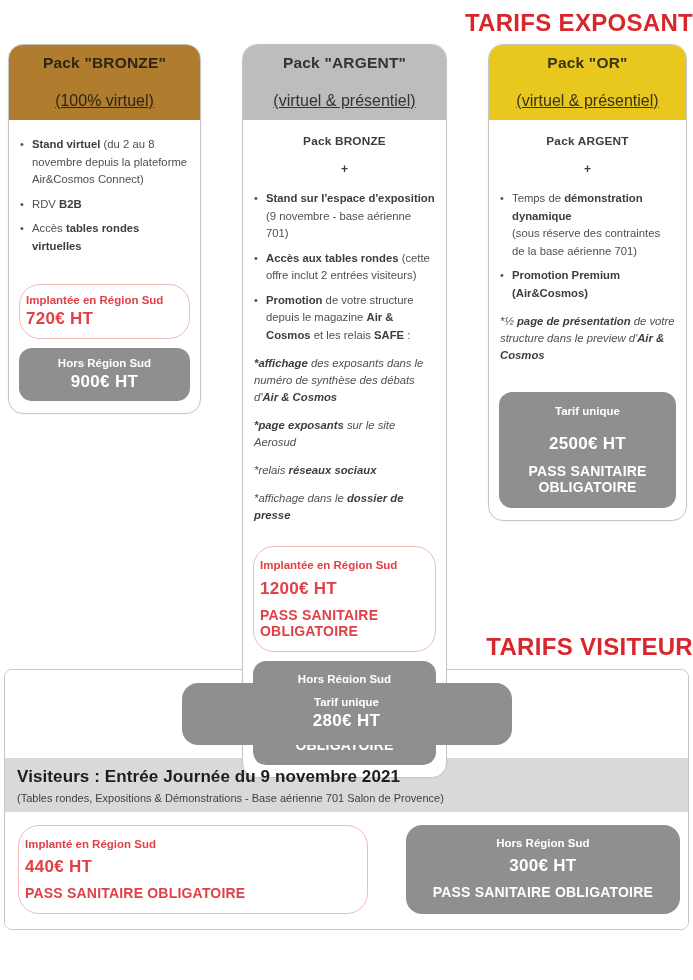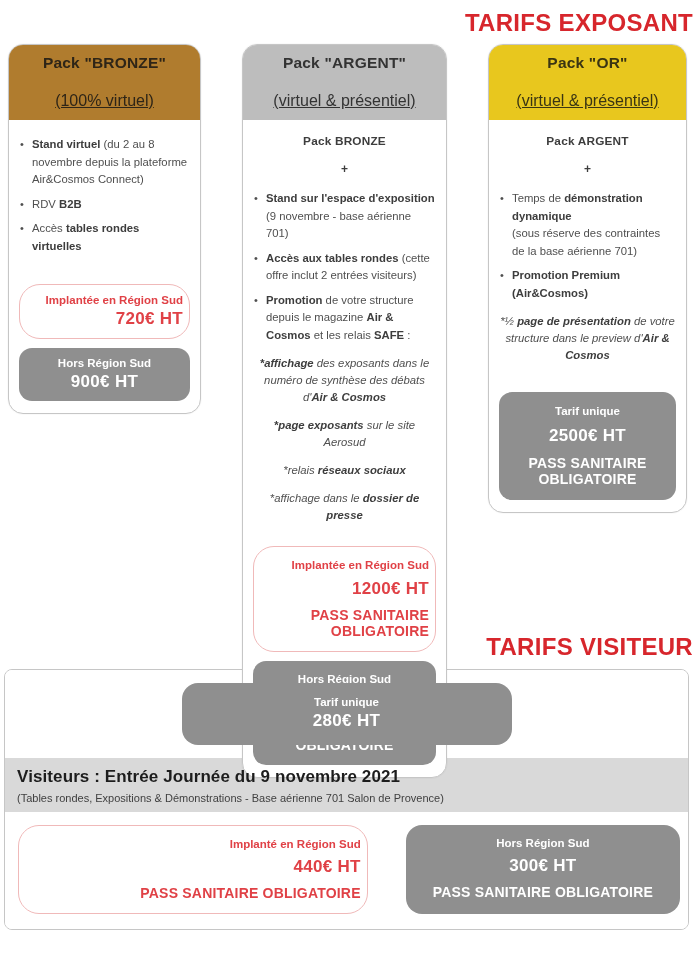--- a/index.html
+++ b/index.html
@@ -40,40 +40,40 @@
   .includes{text-align:center;font-weight:700;color:#3d3d3d;letter-spacing:.2px;font-size:11.8px;margin-top:2px;}
   .plus{text-align:center;font-weight:700;color:#3d3d3d;margin:14px 0;font-size:12px;}
   ul.features{list-style:none;margin-top:4px;}
   ul.features li{
     position:relative;padding-left:12px;margin-bottom:7px;
     line-height:1.55;white-space:pre-line;
   }
   ul.features li::before{
     content:"•";position:absolute;left:0;top:0;color:#4f4f4f;font-size:11px;
   }
-  .notes p{margin:11px 0 0;line-height:1.5;text-align:center;}
+  .notes p{margin:11px 0 0;line-height:1.5;}
   .b{font-weight:700;color:#3d3d3d;}
   .i{font-style:italic;}
   
   .price-red{
-    border:1.5px solid #f0b9b9;border-radius:21px;text-align:right;
+    border:1.5px solid #f0b9b9;border-radius:21px;text-align:left;
     color:var(--pricered,#E04146);padding:9px 6px;margin:10px 10px 9px;
   }
   .price-gray{
     background:var(--graybox,#8F8F8F);border-radius:13px;text-align:center;
     color:#fff;padding:9px 6px;margin:0 10px 12px;
   }
   .price-label{font-size:11.5px;font-weight:600;}
   .price-value{font-size:17px;font-weight:700;margin-top:3px;letter-spacing:.3px;}
   .price-pass{font-size:14px;font-weight:700;margin-top:6px;letter-spacing:.2px;}
   .card.argent .price-red,.card.argent .price-gray{padding:12px 6px;}
   .card.argent .price-red .price-value,.card.argent .price-gray .price-value{margin-top:8px;}
   .card.argent .price-red .price-pass,.card.argent .price-gray .price-pass{margin-top:8px;}
   .card.or .price-gray{margin-top:16px;padding:13px 6px;}
-  .card.or .price-gray .price-value{margin-top:9px;}
+  .card.or .price-gray .price-value{margin-top:17px;}
   .card.or .price-gray .price-pass{margin-top:9px;}
   
   .visitor-title{padding-top:18px;}
   .visitor-panel{
     margin:8px 4px 0;border:1px solid #c6c6c6;border-radius:8px;overflow:hidden;
   }
   .section-header{background:#d9d9d9;padding:9px 12px 8px;}
   .section-title{font-size:17px;font-weight:800;color:#1d1d1d;letter-spacing:.1px;}
   .section-sub{font-size:11px;color:#3f3f3f;margin-top:5px;}
   .section-body{background:#fff;padding:13px 13px;}

